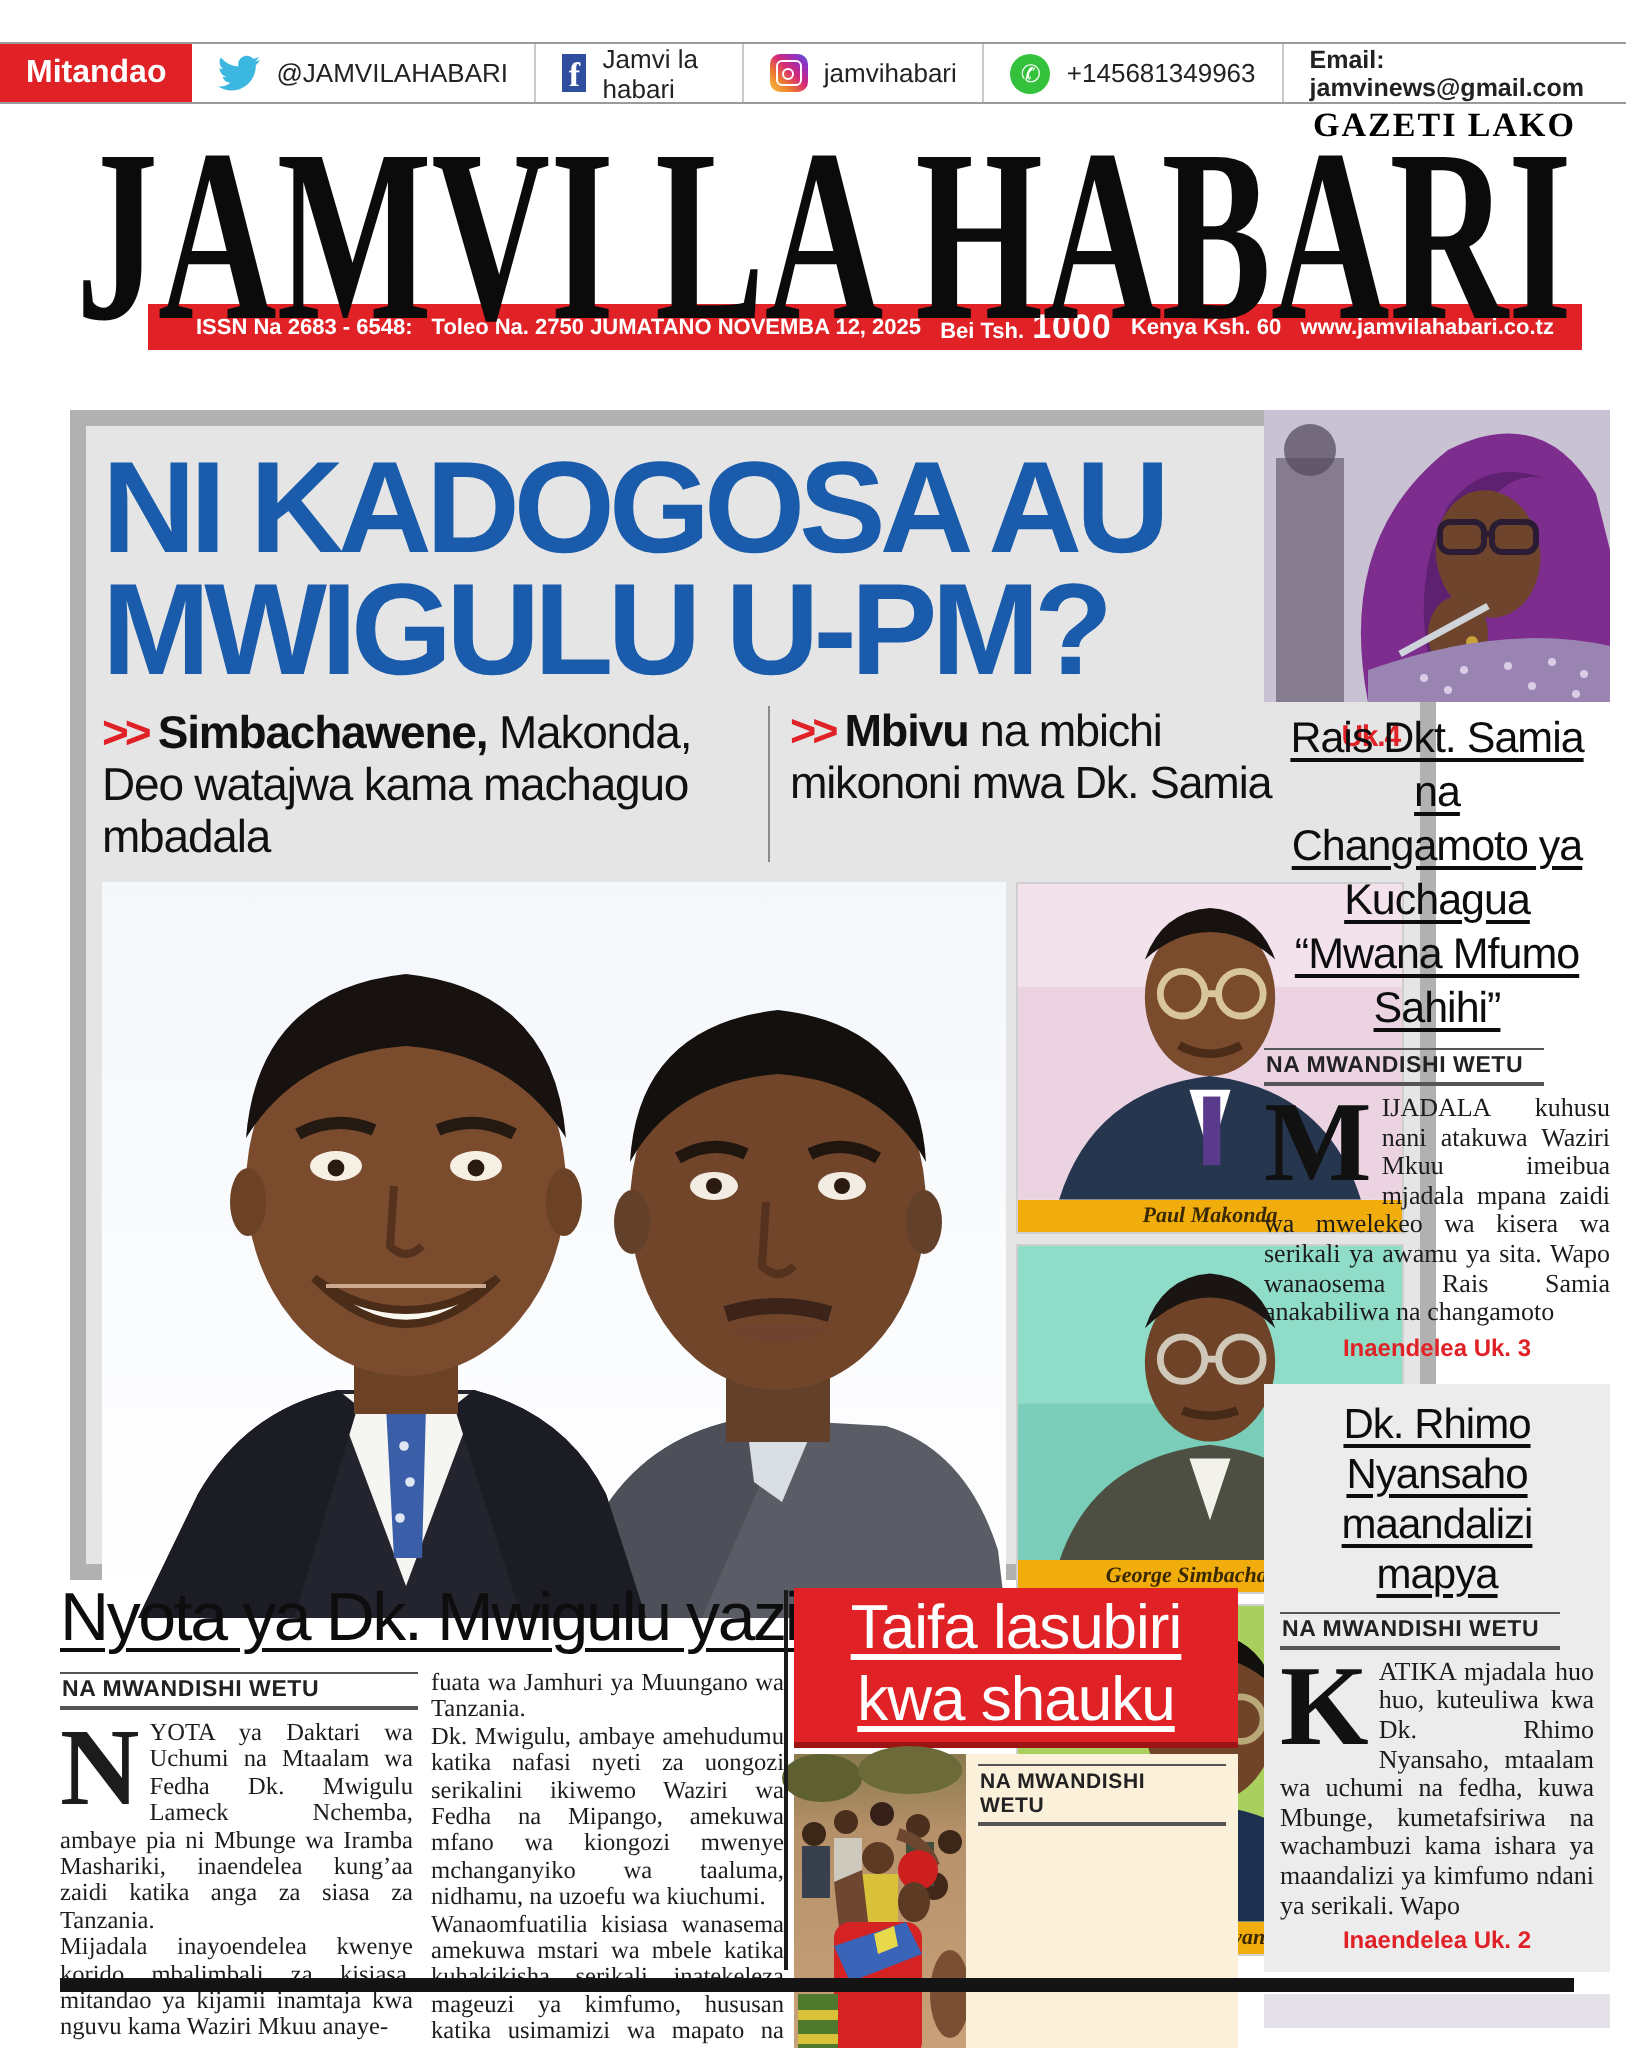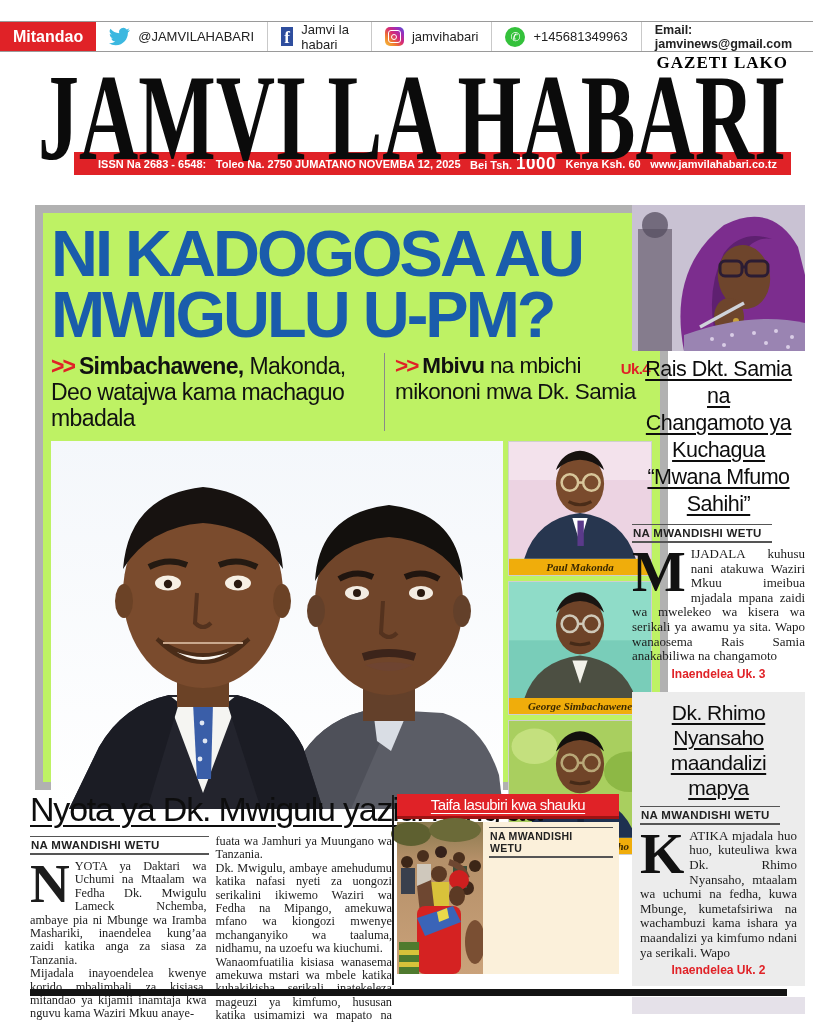--- a/index.html
+++ b/index.html
@@ -31,22 +31,22 @@
   .tagline{position:absolute;right:25px;top:53px;font-family:"Liberation Serif",serif;
            font-weight:bold;font-size:17px;letter-spacing:1px;color:#000;}
   .mast-svg{position:absolute;left:38px;top:62px;z-index:3;}
   .issuebar{position:absolute;left:74px;top:152px;width:717px;height:23px;background:#e02227;
             z-index:2;display:flex;align-items:center;justify-content:space-between;
             padding:0 14px 0 24px;box-sizing:border-box;color:#fff;font-weight:bold;font-size:11px;text-align:center;}
   .issuebar .price{display:flex;align-items:baseline;gap:4px;}
   .issuebar .price-value{font-size:17px;line-height:17px;letter-spacing:0.5px;}
 
   
-  .lead{position:absolute;left:35px;top:205px;width:633px;height:585px;box-sizing:border-box;
-        border:8px solid #b1b1b1;background:#bef264;}
+  .lead{position:absolute;left:35px;top:205px;width:683px;height:585px;box-sizing:border-box;
+        border:8px solid #b1b1b1;background:#e5e5e5;}
   .lead-head{padding:10px 8px 2px 8px;color:#1a5cab;font-weight:bold;
              font-size:65px;line-height:61px;letter-spacing:-3px;white-space:nowrap;}
   .subs{display:flex;padding:6px 8px 6px 8px;}
   .sub-left{width:325px;font-size:23px;line-height:26px;letter-spacing:-0.6px;padding-right:8px;}
   .sub-right{flex:1;border-left:1.5px solid #8a8a8a;padding-left:10px;font-size:22.5px;
              line-height:26px;letter-spacing:-0.6px;position:relative;}
   .chev{color:#e02227;font-weight:bold;letter-spacing:-2px;margin-right:5px;}
   .bold{font-weight:bold;margin-top:42px;}
   .ukref{position:absolute;right:2px;top:3px;color:#e02227;font-weight:bold;font-size:15px;}
   .photo-area{position:relative;margin:4px 8px 0 8px;height:368px;display:flex;gap:5px;}
@@ -81,21 +81,21 @@
   .mw-cols{display:flex;gap:9px;margin-top:8px;}
   .mw-col{width:50%;}
   .small-body{font-family:"Liberation Serif",serif;font-size:12.3px;line-height:13.4px;
               text-align:justify;color:#1c1c1c;white-space:pre-line;}
   .small-body.drop::first-letter{float:left;font-size:55px;line-height:42px;padding:3px 5px 0 0;font-weight:bold;}
   .mw-byline{margin:0 0 5px 0;width:95%;}
 
   
   .taifa{position:absolute;left:397px;top:794px;width:222px;height:192px;}
   .t-banner{background:#e02227;border-bottom:3px solid #9c1313;color:#fff;text-align:center;
-            font-size:15px;padding:2px 2px 3px 2px;letter-spacing:-0.5px;}
+            font-size:31px;padding:2px 2px 3px 2px;letter-spacing:-0.5px;}
   .t-banner span{text-decoration:underline;text-underline-offset:3px;}
   .t-row{display:flex;margin-top:3px;height:152px;}
   .t-photo{width:86px;height:152px;flex:none;}
   .t-text{flex:1;background:#fbf0da;padding:3px 6px;box-sizing:border-box;}
   .t-text .byline{font-size:10.5px;margin-top:2px;}
   .t-text .body-text{font-size:12.6px;line-height:13.8px;}
   .t-text .body-text::first-letter{font-size:50px;line-height:40px;}
 
   .vdivider{position:absolute;left:392px;top:795px;width:1.5px;height:190px;background:#1a1a1a;}
   .bottom-rule{position:absolute;left:30px;top:989px;width:757px;height:7px;background:#141414;}

